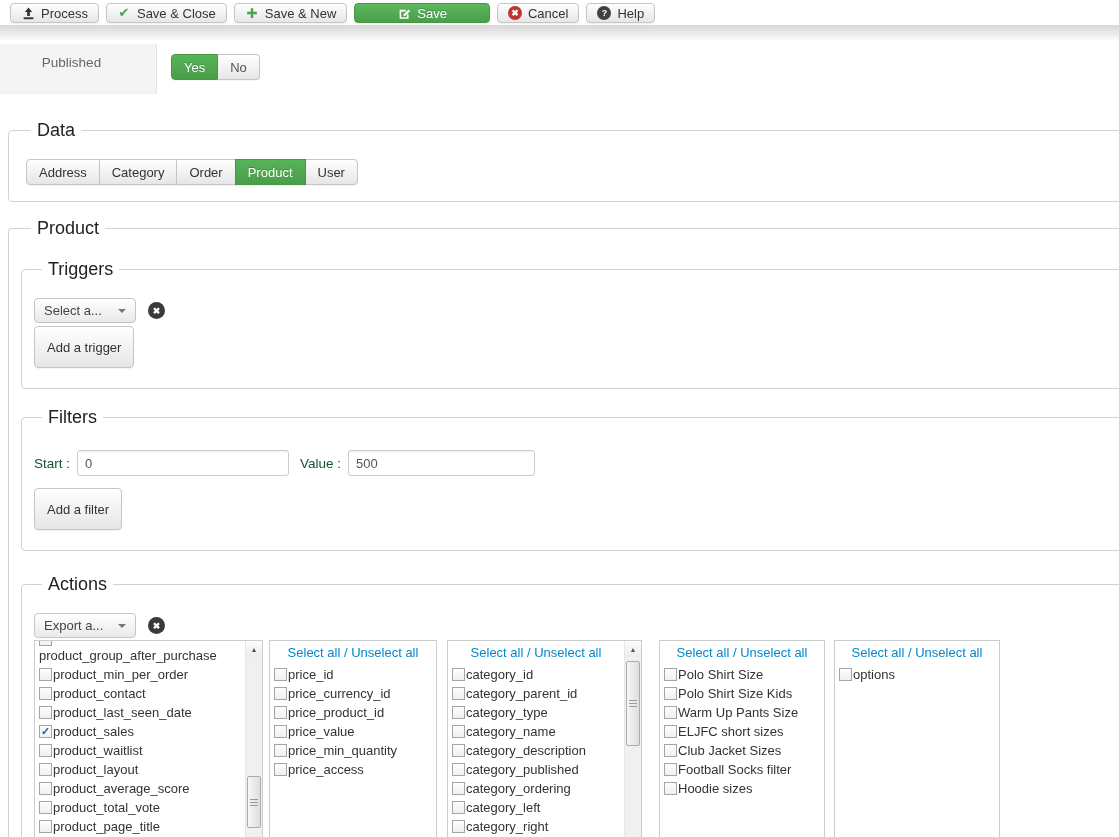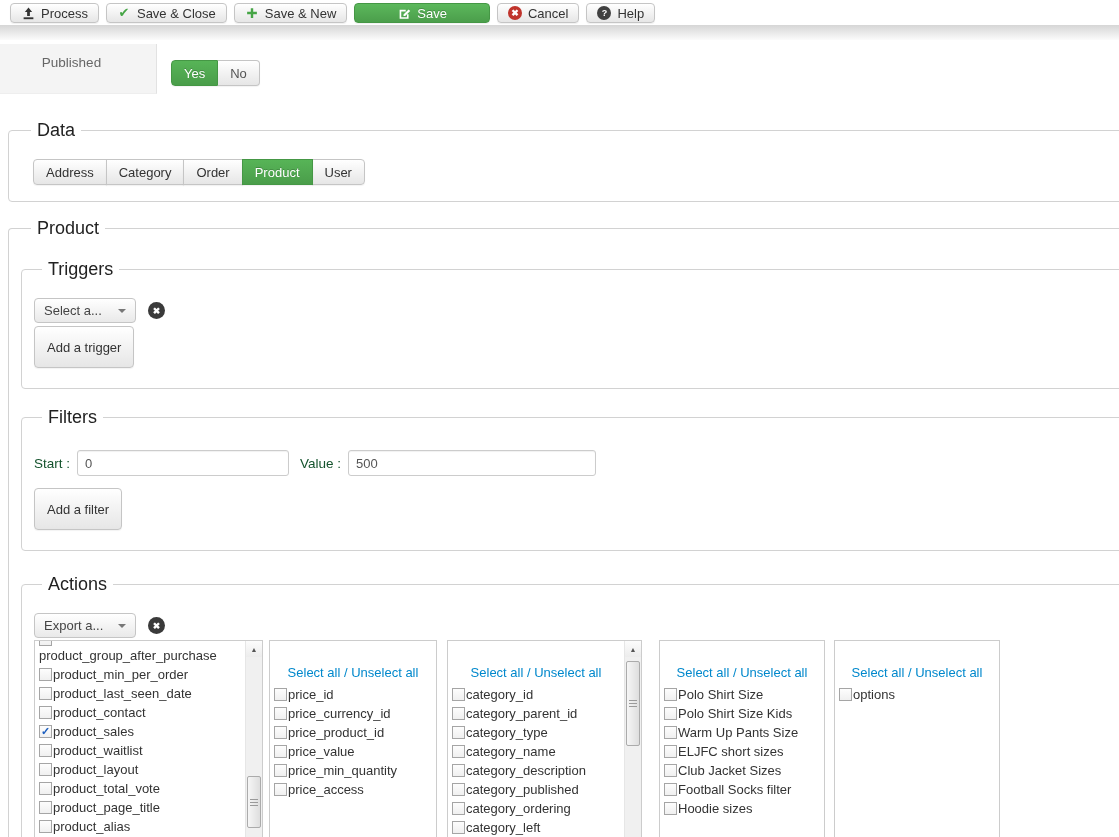--- a/index.html
+++ b/index.html
@@ -31,21 +31,21 @@
   .circle-red { background:#c0342c; }
   .circle-dark { background:#414141; }
   .toolbar-shadow { height:15px; background:linear-gradient(#d6d6d6,#fbfbfb); }
 
   
   .published-row { display:flex; align-items:flex-start; margin-top:4px; }
   .published-panel {
     width:157px; height:50px; background:#f4f4f4; border-right:1px solid #e2e2e2;
     border-bottom:1px solid #eee; text-align:center; padding:11px 13px 0 0; color:#666; font-size:13.5px;
   }
-  .toggle-group { display:inline-flex; margin:16px 0 0 14px; }
+  .toggle-group { display:inline-flex; margin:10px 0 0 14px; }
   .btn {
     height:26px; padding:0 12px; display:inline-flex; align-items:center; justify-content:center;
     background:linear-gradient(#ffffff,#e6e6e6); border:1px solid #c5c5c5; color:#333;
     font-family:"Liberation Sans", sans-serif; font-size:13px; cursor:pointer;
     box-shadow:0 1px 1px rgba(0,0,0,.05);
   }
   .btn.green { background:linear-gradient(#57b457,#4a9d4a); border-color:#459745; color:#fff; text-shadow:0 -1px 0 rgba(0,0,0,.2); }
   .toggle-group .btn:first-child { border-radius:4px 0 0 4px; }
   .toggle-group .btn:last-child { border-radius:0 4px 4px 0; border-left:none; color:#555; }
 
@@ -53,21 +53,21 @@
   fieldset { border:1px solid #d2d2d2; border-radius:4px; padding:0; margin:0; }
   legend { font-size:18px; color:#222; padding:0 6px; margin-left:10px; }
   .fs-data { margin:26px -20px 0 8px; padding:10px 0 16px 12px; }
   .fs-product { margin:16px -20px 0 8px; padding:6px 0 30px 12px; border-bottom:none; }
   .fs-inner { margin:14px -14px 0 0; padding:8px 0 20px 12px; }
   .fs-inner legend { margin-left:8px; }
 
   
   .tab-group { display:inline-flex; margin-top:8px; }
   .tab-group .btn { border-radius:0; margin-left:-1px; position:relative; }
-  .tab-group .btn:first-child { border-radius:4px 0 0 4px; margin-left:12px; }
+  .tab-group .btn:first-child { border-radius:4px 0 0 4px; margin-left:5px; }
   .tab-group .btn:last-child { border-radius:0 4px 4px 0; }
   .tab-group .btn.green { z-index:2; }
 
   
   .drop-row { display:flex; align-items:center; margin-top:10px; }
   .dropdown {
     height:25px; min-width:102px; display:inline-flex; align-items:center; justify-content:space-between;
     gap:12px; padding:0 9px; background:linear-gradient(#ffffff,#e9e9e9); border:1px solid #c5c5c5;
     border-radius:4px; font-size:13px; color:#444; cursor:pointer;
   }
@@ -79,21 +79,21 @@
   .add-btn { margin-top:3px; border-radius:4px; height:42px; }
 
   
   .filter-row { display:flex; align-items:center; margin-top:14px; }
   .flabel { color:#14532d; font-size:13.5px; }
   .tinput {
     height:26px; border:1px solid #ccc; border-radius:3px; padding:3px 7px; font-size:13px; color:#555;
     font-family:"Liberation Sans", sans-serif; box-shadow:inset 0 1px 1px rgba(0,0,0,.06); outline:none;
   }
   .inp-start { width:212px; margin-left:7px; }
-  .inp-value { width:248px; margin-left:7px; }
+  .inp-value { width:187px; margin-left:7px; }
   .lbl-value { margin-left:11px; }
 
   
   .lists-row { display:flex; align-items:flex-start; margin-top:2px; }
   .listbox { position:relative; height:218px; border:1px solid #ccc; background:#fff; overflow:hidden; font-size:13px; }
   .lb1 { width:229px; padding-right:17px; }
   .lb2 { width:168px; margin-left:6px; }
   .lb3 { width:195px; margin-left:10px; padding-right:17px; }
   .lb4 { width:166px; margin-left:17px; }
   .lb5 { width:166px; margin-left:9px; }
@@ -102,21 +102,21 @@
   .item { height:19px; display:flex; align-items:center; white-space:nowrap; }
   .item.clipped { display:block; height:auto; margin-top:-8px; }
   .item.clipped .cb { display:block; margin-bottom:1px; }
   .item.clipped .lbl { display:block; line-height:18px; }
   .cb {
     width:13px; height:13px; flex:none; border:1px solid #a5a5a5; background:linear-gradient(#fdfdfd,#f0f0f0);
     display:inline-flex; align-items:center; justify-content:center; margin-right:1px;
     font-size:11px; font-weight:bold; color:#1d5fbf; line-height:11px; cursor:pointer;
   }
   .lbl { color:#333; }
-  .list-header { text-align:center; line-height:20px; padding-top:2px; color:#0088cc;margin-top:20px; }
+  .list-header { text-align:center; line-height:20px; padding-top:2px; color:#0088cc; }
   .list-header a { color:#0088cc; text-decoration:none; cursor:pointer; }
   .list-header .sep { color:#0088cc; }
 
   
   .scrollbar { position:absolute; top:0; right:0; bottom:0; width:17px; background:#f0f0f0; border-left:1px solid #e6e6e6; }
   .sb-btn { height:16px; display:flex; align-items:center; justify-content:center; font-size:7px; color:#555; background:linear-gradient(#fcfcfc,#ececec); cursor:pointer; }
   .sb-btn.down { position:absolute; bottom:0; left:0; right:0; }
   .sb-thumb {
     position:absolute; left:1px; right:1px; border:1px solid #ababab; border-radius:2px;
     background:linear-gradient(to right,#f6f6f6,#dedede); display:flex; align-items:center; justify-content:center; cursor:pointer;
@@ -231,37 +231,41 @@
             <div class="item clipped">
               <span class="cb"></span>
               <span class="lbl">product_group_after_purchase</span>
             </div>
             <div class="item">
               <span class="cb"></span>
               <span class="lbl">product_min_per_order</span>
             </div>
             <div class="item">
               <span class="cb"></span>
+              <span class="lbl">product_contact</span>
+            </div>
+            <div class="item">
+              <span class="cb"></span>
               <span class="lbl">product_last_seen_date</span>
-            </div>
-            <div class="item">
-              <span class="cb"></span>
-              <span class="lbl">product_contact</span>
             </div>
             <div class="item">
               <span class="cb">✓</span>
               <span class="lbl">product_sales</span>
             </div>
             <div class="item">
               <span class="cb"></span>
               <span class="lbl">product_waitlist</span>
             </div>
             <div class="item">
               <span class="cb"></span>
               <span class="lbl">product_layout</span>
+            </div>
+            <div class="item">
+              <span class="cb"></span>
+              <span class="lbl">product_average_score</span>
             </div>
             <div class="item">
               <span class="cb"></span>
               <span class="lbl">product_total_vote</span>
             </div>
             <div class="item">
               <span class="cb"></span>
               <span class="lbl">product_page_title</span>
             </div>
             <div class="item">

